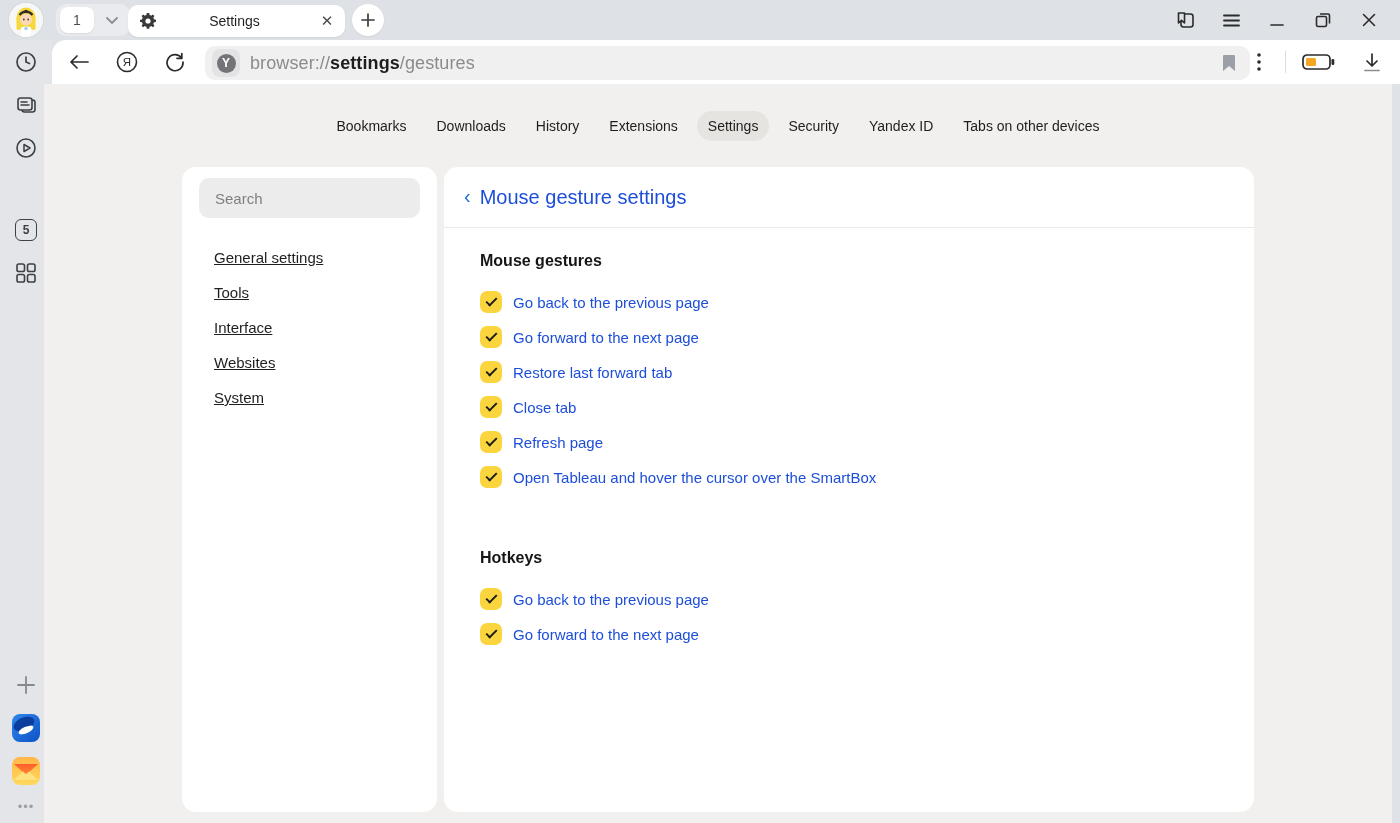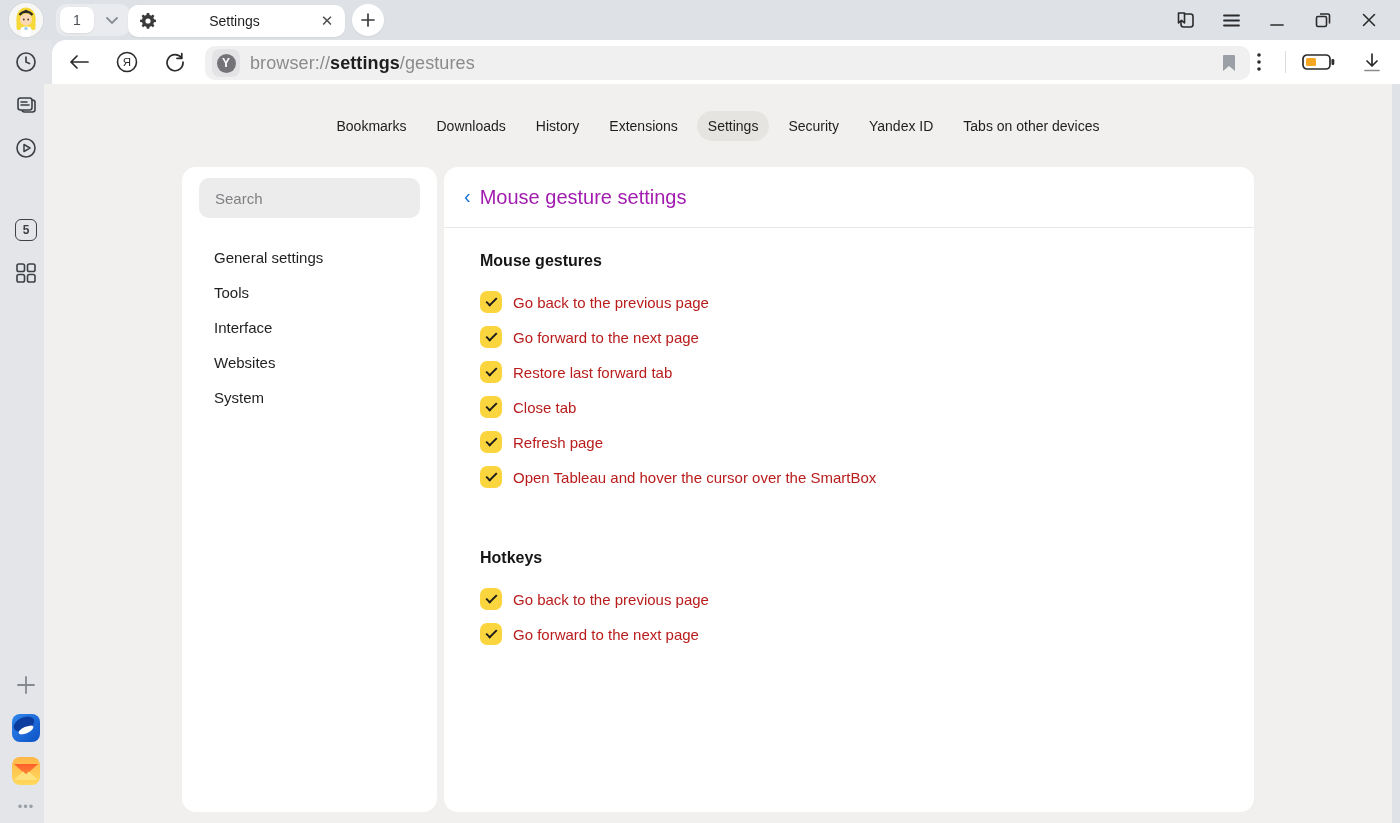--- a/index.html
+++ b/index.html
@@ -41,33 +41,33 @@
 
   
   .content { position:absolute; left:44px; top:84px; width:1348px; height:739px; background:#f1f0ee; }
   .nav-tabs { position:absolute; left:0; top:0; width:1348px; height:83px; display:flex; align-items:center; justify-content:center; gap:8px; }
   .nav-tab { font-size:14px; color:#1e1e1e; padding:7px 11px; border-radius:16px; white-space:nowrap; cursor:default; }
   .nav-tab.active { background:#e6e4e1; }
 
   .side-card { position:absolute; left:138px; top:83px; width:255px; height:645px; background:#ffffff; border-radius:14px; padding:11px 17px; }
   .search-input { width:100%; height:40px; background:#ececed; border:none; border-radius:10px; padding:0 16px; font-size:15px; font-family:"Liberation Sans", sans-serif; color:#1e1e1e; outline:none; }
   .search-input::placeholder { color:#808084; }
-  .side-list { margin-top:22px; }
+  .side-list { margin-top:22px;text-decoration:underline; }
   .side-item { height:35px; display:flex; align-items:center; padding-left:15px; font-size:15px; color:#1f1f1f; border-radius:8px; cursor:default; }
 
   .main-card { position:absolute; left:400px; top:83px; width:810px; height:645px; background:#ffffff; border-radius:14px; }
   .main-header { height:61px; display:flex; align-items:center; padding-left:20px; border-bottom:1px solid #e9e9e9; cursor:default; }
   .back-chevron { color:#1470d6; font-size:20px; margin-right:9px; transform:translateY(-1px); }
-  .main-title { color:#a21caf; font-size:20px; }
+  .main-title { color:#1d4ed8; font-size:20px; }
   .main-body { padding:24px 36px 0 36px; }
   .section-title { font-size:16px; font-weight:bold; color:#161616; margin-bottom:21px; }
   .opt-row { display:flex; align-items:center; margin-bottom:13px; height:22px; }
   .checkbox { width:22px; height:22px; background:#fbd53e; border-radius:7px; display:flex; align-items:center; justify-content:center; flex:0 0 22px; }
   .tick { width:11px; height:6px; border-left:2.4px solid #1c1c1c; border-bottom:2.4px solid #1c1c1c; transform:rotate(-45deg) translate(1px,-1px); }
-  .opt-label { margin-left:11px; font-size:15px; color:#b91c1c; }
+  .opt-label { margin-left:11px; font-size:15px; color:#1d4ed8; }
   .section-gap { height:48px; }
 
   svg { display:block; }
 </style>
 </head>
 <body>
 
 <div id="app">
 
   <div class="titlebar">

